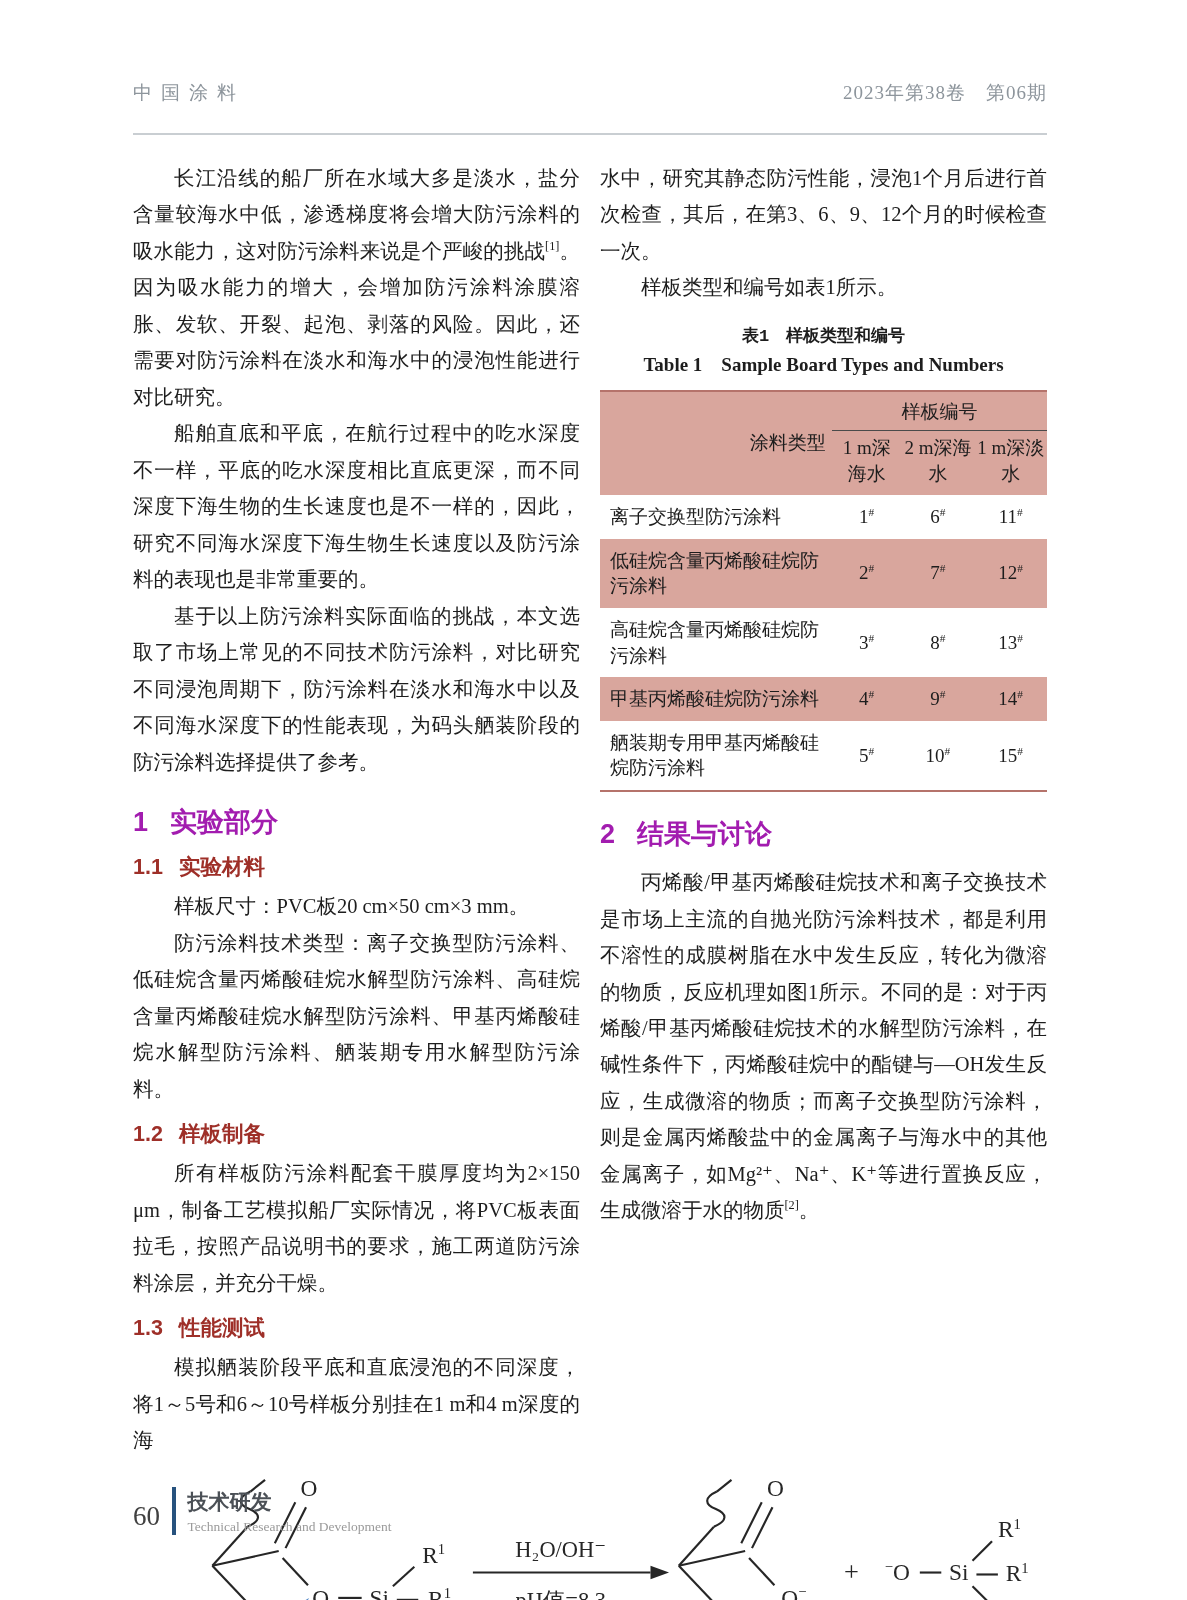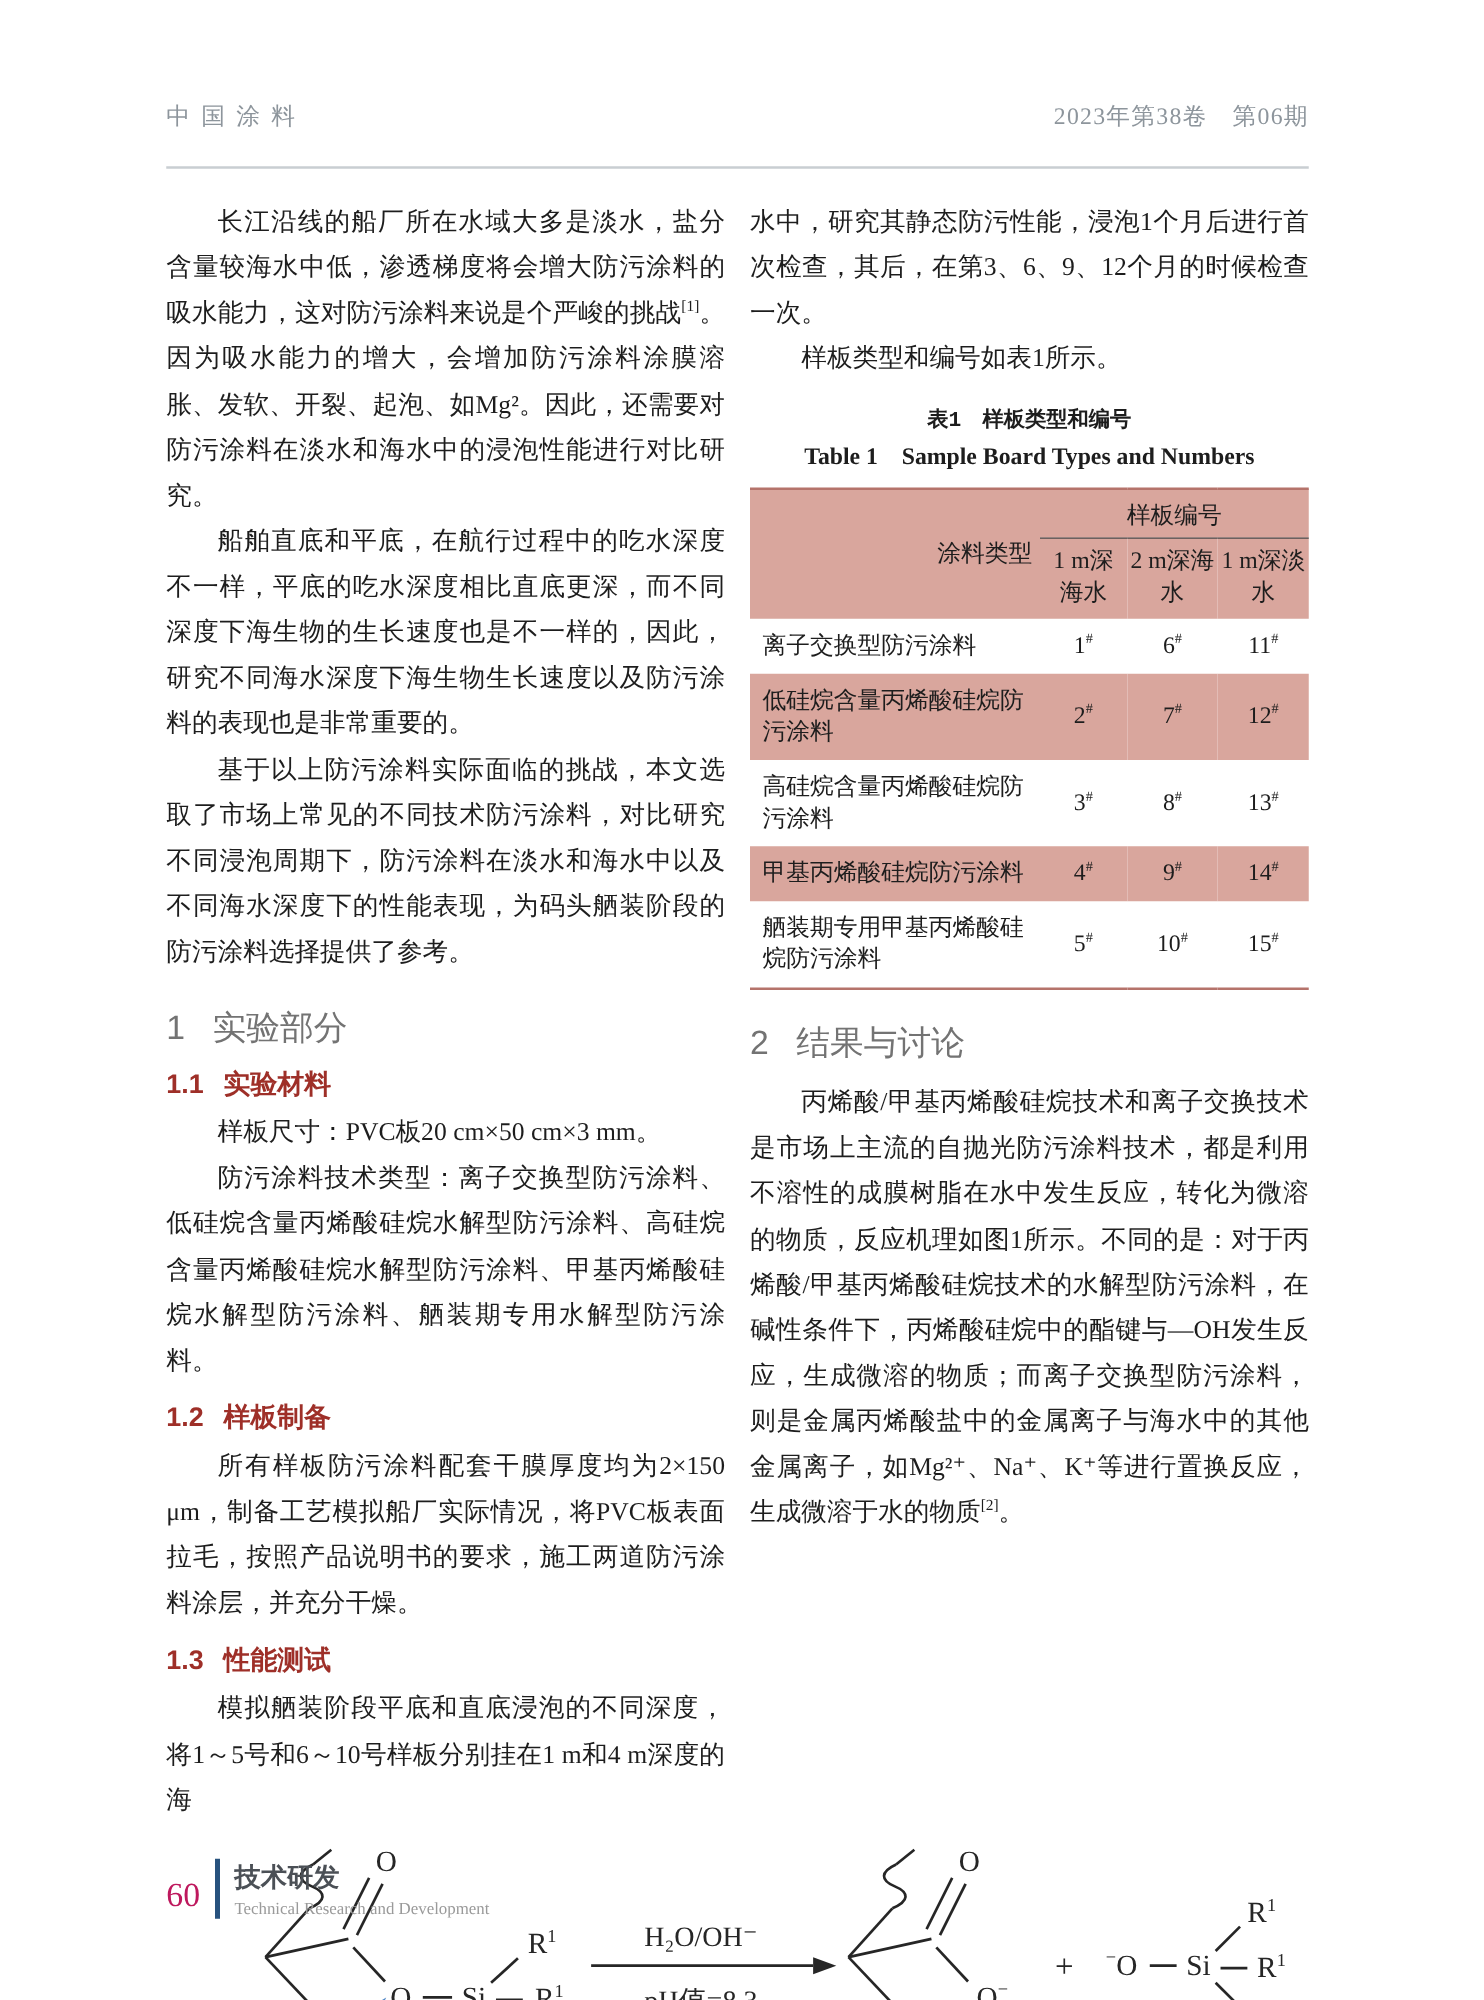--- a/index.html
+++ b/index.html
@@ -13,22 +13,22 @@
   .journal-name{letter-spacing:9px;}
   .issue-info{letter-spacing:1px;}
 
   
   .columns{display:flex;gap:20px;margin-top:25px;}
   .col{width:453px;}
   p.body{font-size:20.5px;line-height:1.78;text-align:justify;margin:0;text-indent:2em;}
   p.body.noindent{text-indent:0;}
   sup.ref{font-size:0.6em;vertical-align:super;line-height:0;}
 
-  h1.sec{font-family:"Liberation Sans","DejaVu Sans",sans-serif;font-weight:normal;
-         color:#737373;font-size:27px;margin:24px 0 12px 0;}
+  h1.sec{font-family:"Liberation Sans","DejaVu Sans",sans-serif;font-weight:bold;
+         color:#a21caf;font-size:27px;margin:24px 0 12px 0;}
   h1.sec .sec-title{margin-left:22px;}
   h2.subsec{font-family:"Liberation Sans","DejaVu Sans",sans-serif;font-weight:bold;
             color:#9e2f28;font-size:21.5px;margin:12px 0 7px 0;}
   h2.subsec .sec-title{margin-left:16px;}
 
   
   .tbl-titles{text-align:center;margin-top:18px;}
   .tbl-title-cn{font-family:Liberation Mono, monospace;font-weight:bold;font-size:17px;}
   .tbl-title-en{font-weight:bold;font-size:19px;margin-top:5px;text-align:center;}
   table.sample{width:100%;border-collapse:collapse;margin-top:12px;font-size:19px;
@@ -42,42 +42,42 @@
   table.sample td.type{text-align:left;padding-left:10px;}
   table.sample tbody tr:nth-child(even){background:#d9a69d;}
   td sup, .sup{font-size:0.6em;vertical-align:super;line-height:0;}
 
   
   .figure-block{margin-top:14px;}
   .rx{display:block;margin:0 auto;}
 
   
   .pagefoot{position:absolute;left:133px;top:1487px;display:flex;align-items:center;}
-  .page-num{font-size:27px;color:#be185d;margin-right:12px;margin-top:10px;}
+  .page-num{font-size:27px;color:#404040;margin-right:12px;margin-top:10px;}
   .foot-bar{width:3.5px;height:48px;background:#27527e;margin-right:12px;}
   .foot-col-cn{font-family:"Liberation Sans","DejaVu Sans",sans-serif;font-weight:bold;
                font-size:21px;color:#4b5056;}
   .foot-col-en{font-size:13.5px;color:#9a9a9a;margin-top:3px;}
 
   svg text{font-family:"Liberation Serif","DejaVu Serif",serif;}
 </style>
 </head>
 <body>
 
 <div class="page">
 
   <div class="pagehead">
     <span class="journal-name">中国涂料</span>
     <span class="issue-info">2023年第38卷　第06期</span>
   </div>
 
   <div class="columns">
 
     <div class="col">
-      <p class="body"><span>长江沿线的船厂所在水域大多是淡水，盐分含量较海水中低，渗透梯度将会增大防污涂料的吸水能力，这对防污涂料来说是个严峻的挑战</span><sup class="ref">[1]</sup><span>。因为吸水能力的增大，会增加防污涂料涂膜溶胀、发软、开裂、起泡、如Mg²。因此，还需要对防污涂料在淡水和海水中的浸泡性能进行对比研究。</span></p>
+      <p class="body"><span>长江沿线的船厂所在水域大多是淡水，盐分含量较海水中低，渗透梯度将会增大防污涂料的吸水能力，这对防污涂料来说是个严峻的挑战</span><sup class="ref">[1]</sup><span>。因为吸水能力的增大，会增加防污涂料涂膜溶胀、发软、开裂、起泡、剥落的风险。因此，还需要对防污涂料在淡水和海水中的浸泡性能进行对比研究。</span></p>
       <p class="body">船舶直底和平底，在航行过程中的吃水深度不一样，平底的吃水深度相比直底更深，而不同深度下海生物的生长速度也是不一样的，因此，研究不同海水深度下海生物生长速度以及防污涂料的表现也是非常重要的。</p>
       <p class="body">基于以上防污涂料实际面临的挑战，本文选取了市场上常见的不同技术防污涂料，对比研究不同浸泡周期下，防污涂料在淡水和海水中以及不同海水深度下的性能表现，为码头舾装阶段的防污涂料选择提供了参考。</p>
 
       <h1 class="sec"><span class="sec-num">1</span><span class="sec-title">实验部分</span></h1>
 
       <h2 class="subsec"><span class="sec-num">1.1</span><span class="sec-title">实验材料</span></h2>
       <p class="body">样板尺寸：PVC板20 cm×50 cm×3 mm。</p>
       <p class="body">防污涂料技术类型：离子交换型防污涂料、低硅烷含量丙烯酸硅烷水解型防污涂料、高硅烷含量丙烯酸硅烷水解型防污涂料、甲基丙烯酸硅烷水解型防污涂料、舾装期专用水解型防污涂料。</p>
 
       <h2 class="subsec"><span class="sec-num">1.2</span><span class="sec-title">样板制备</span></h2>

